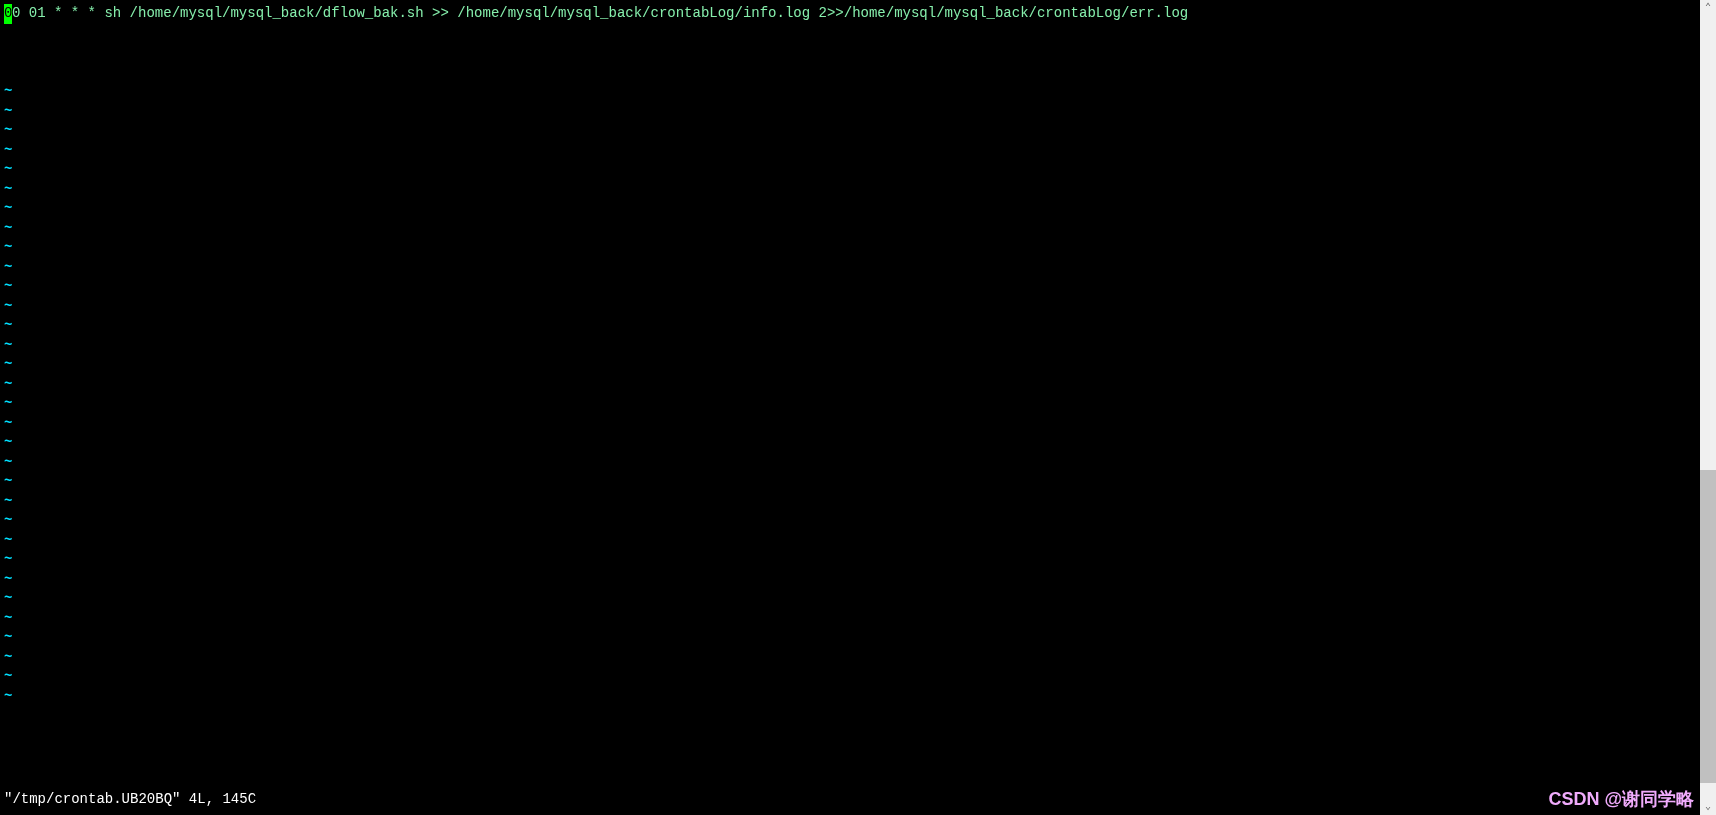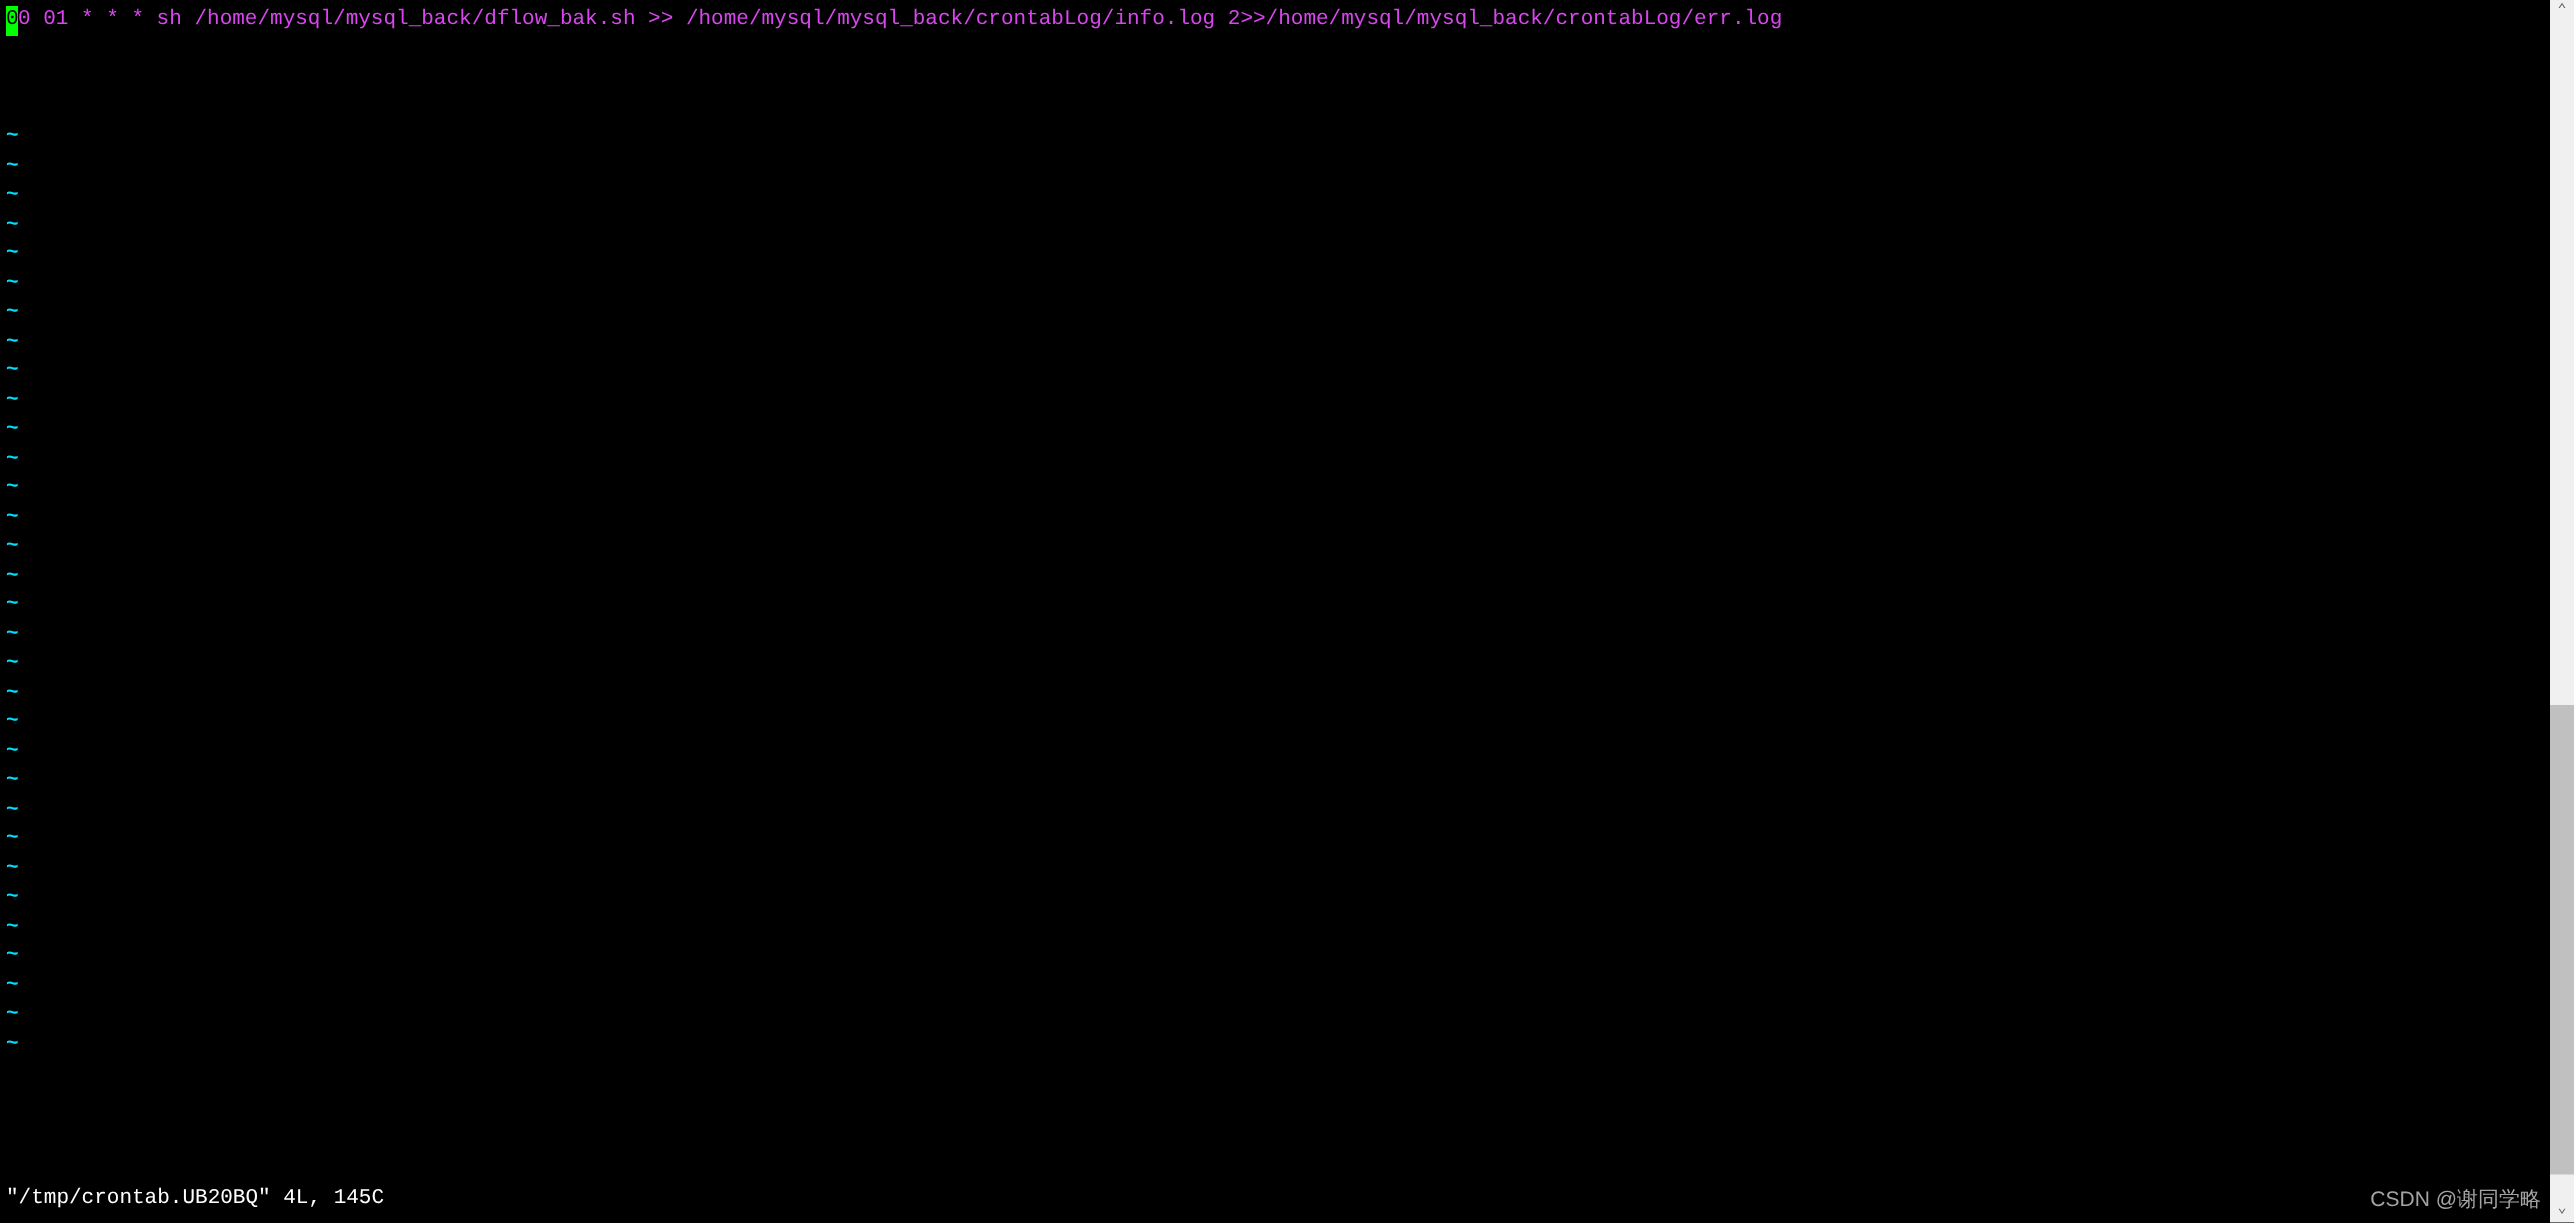--- a/index.html
+++ b/index.html
@@ -29,21 +29,21 @@
       align-items: center;
       padding-left: 4px;
     }
     .cursor {
       background: #00ff00;
       color: #000000;
       display: inline-block;
       width: 8px;
     }
     .code-text {
-      color: #d946ef;
+      color: #86efac;
       white-space: pre;
       text-align: center;
     }
     .tilde-line {
       color: #00dfff;
       padding-left: 4px;
       font-weight: bold;
     }
     .status-line {
       position: absolute;
@@ -81,23 +81,24 @@
       position: absolute;
       top: 58%;
       width: 100%;
       height: 40%;
       background: #c0c0c0;
     }
     .watermark {
       position: absolute;
       bottom: 6px;
       right: 22px;
-      color: #a3a3a3;
-      font-size: 14px;
+      color: #f0abfc;
+      font-size: 18px;
       font-family: sans-serif;
+      font-weight: bold;
     }
   </style>
 </head>
 <body>
 
 <div class="terminal">
   <div class="first-line">
     <span class="cursor">0</span>
       <span class="code-text">0 01 * * * sh /home/mysql/mysql_back/dflow_bak.sh &gt;&gt; /home/mysql/mysql_back/crontabLog/info.log 2&gt;&gt;/home/mysql/mysql_back/crontabLog/err.log</span>
   </div>

